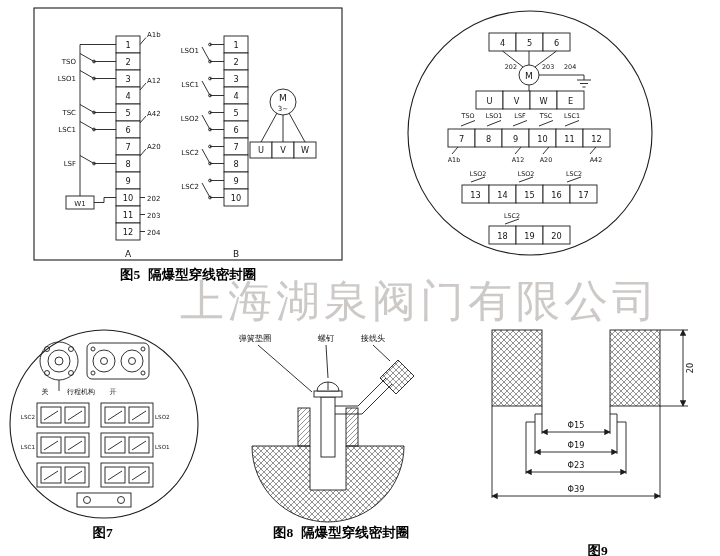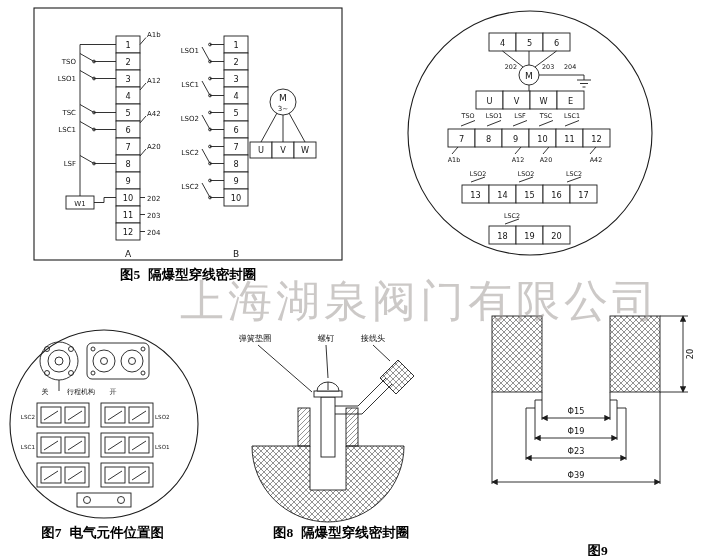--- a/index.html
+++ b/index.html
@@ -538,21 +538,21 @@
     <line x1="106" y1="54" x2="106" y2="62"></line>
   </g>
   <g>
     <polyline points="113,78 136,78 164,50"></polyline>
     <polyline points="113,86 140,86 170,56"></polyline>
     <polygon class="xh" points="158,50 176,32 192,48 174,66"></polygon>
   </g>
 </svg>
 </div>
 
-<div class="fig" style="left:462px;top:308px;width:252px;height:205px">
+<div class="fig" style="left:462px;top:322px;width:252px;height:205px">
 <svg width="252" height="205" viewBox="0 0 252 205">
   <rect class="xh" x="30" y="8" width="50" height="76"></rect>
   <rect class="xh" x="148" y="8" width="50" height="76"></rect>
 
   <g>
     <line x1="80" y1="84" x2="80" y2="112"></line>
     <line x1="148" y1="84" x2="148" y2="112"></line>
     <line x1="73" y1="92" x2="73" y2="132"></line>
     <line x1="155" y1="92" x2="155" y2="132"></line>
     <line x1="64" y1="100" x2="64" y2="152"></line>
@@ -584,21 +584,20 @@
   </g>
 </svg>
 </div>
 
 <div class="caption" style="left:28px;top:266px;width:320px">
   <span>图5</span>
   <span>隔爆型穿线密封圈</span>
 </div>
 <div class="caption" style="left:0;top:524px;width:205px">
   <span>图7</span>
-  <span>电气元件位置图</span>
 </div>
 <div class="caption" style="left:231px;top:524px;width:220px">
   <span>图8</span>
   <span>隔爆型穿线密封圈</span>
 </div>
 <div class="caption" style="left:480px;top:542px;width:235px">
   <span>图9</span>
 </div>
 
 <div class="watermark">上海湖泉阀门有限公司</div>

